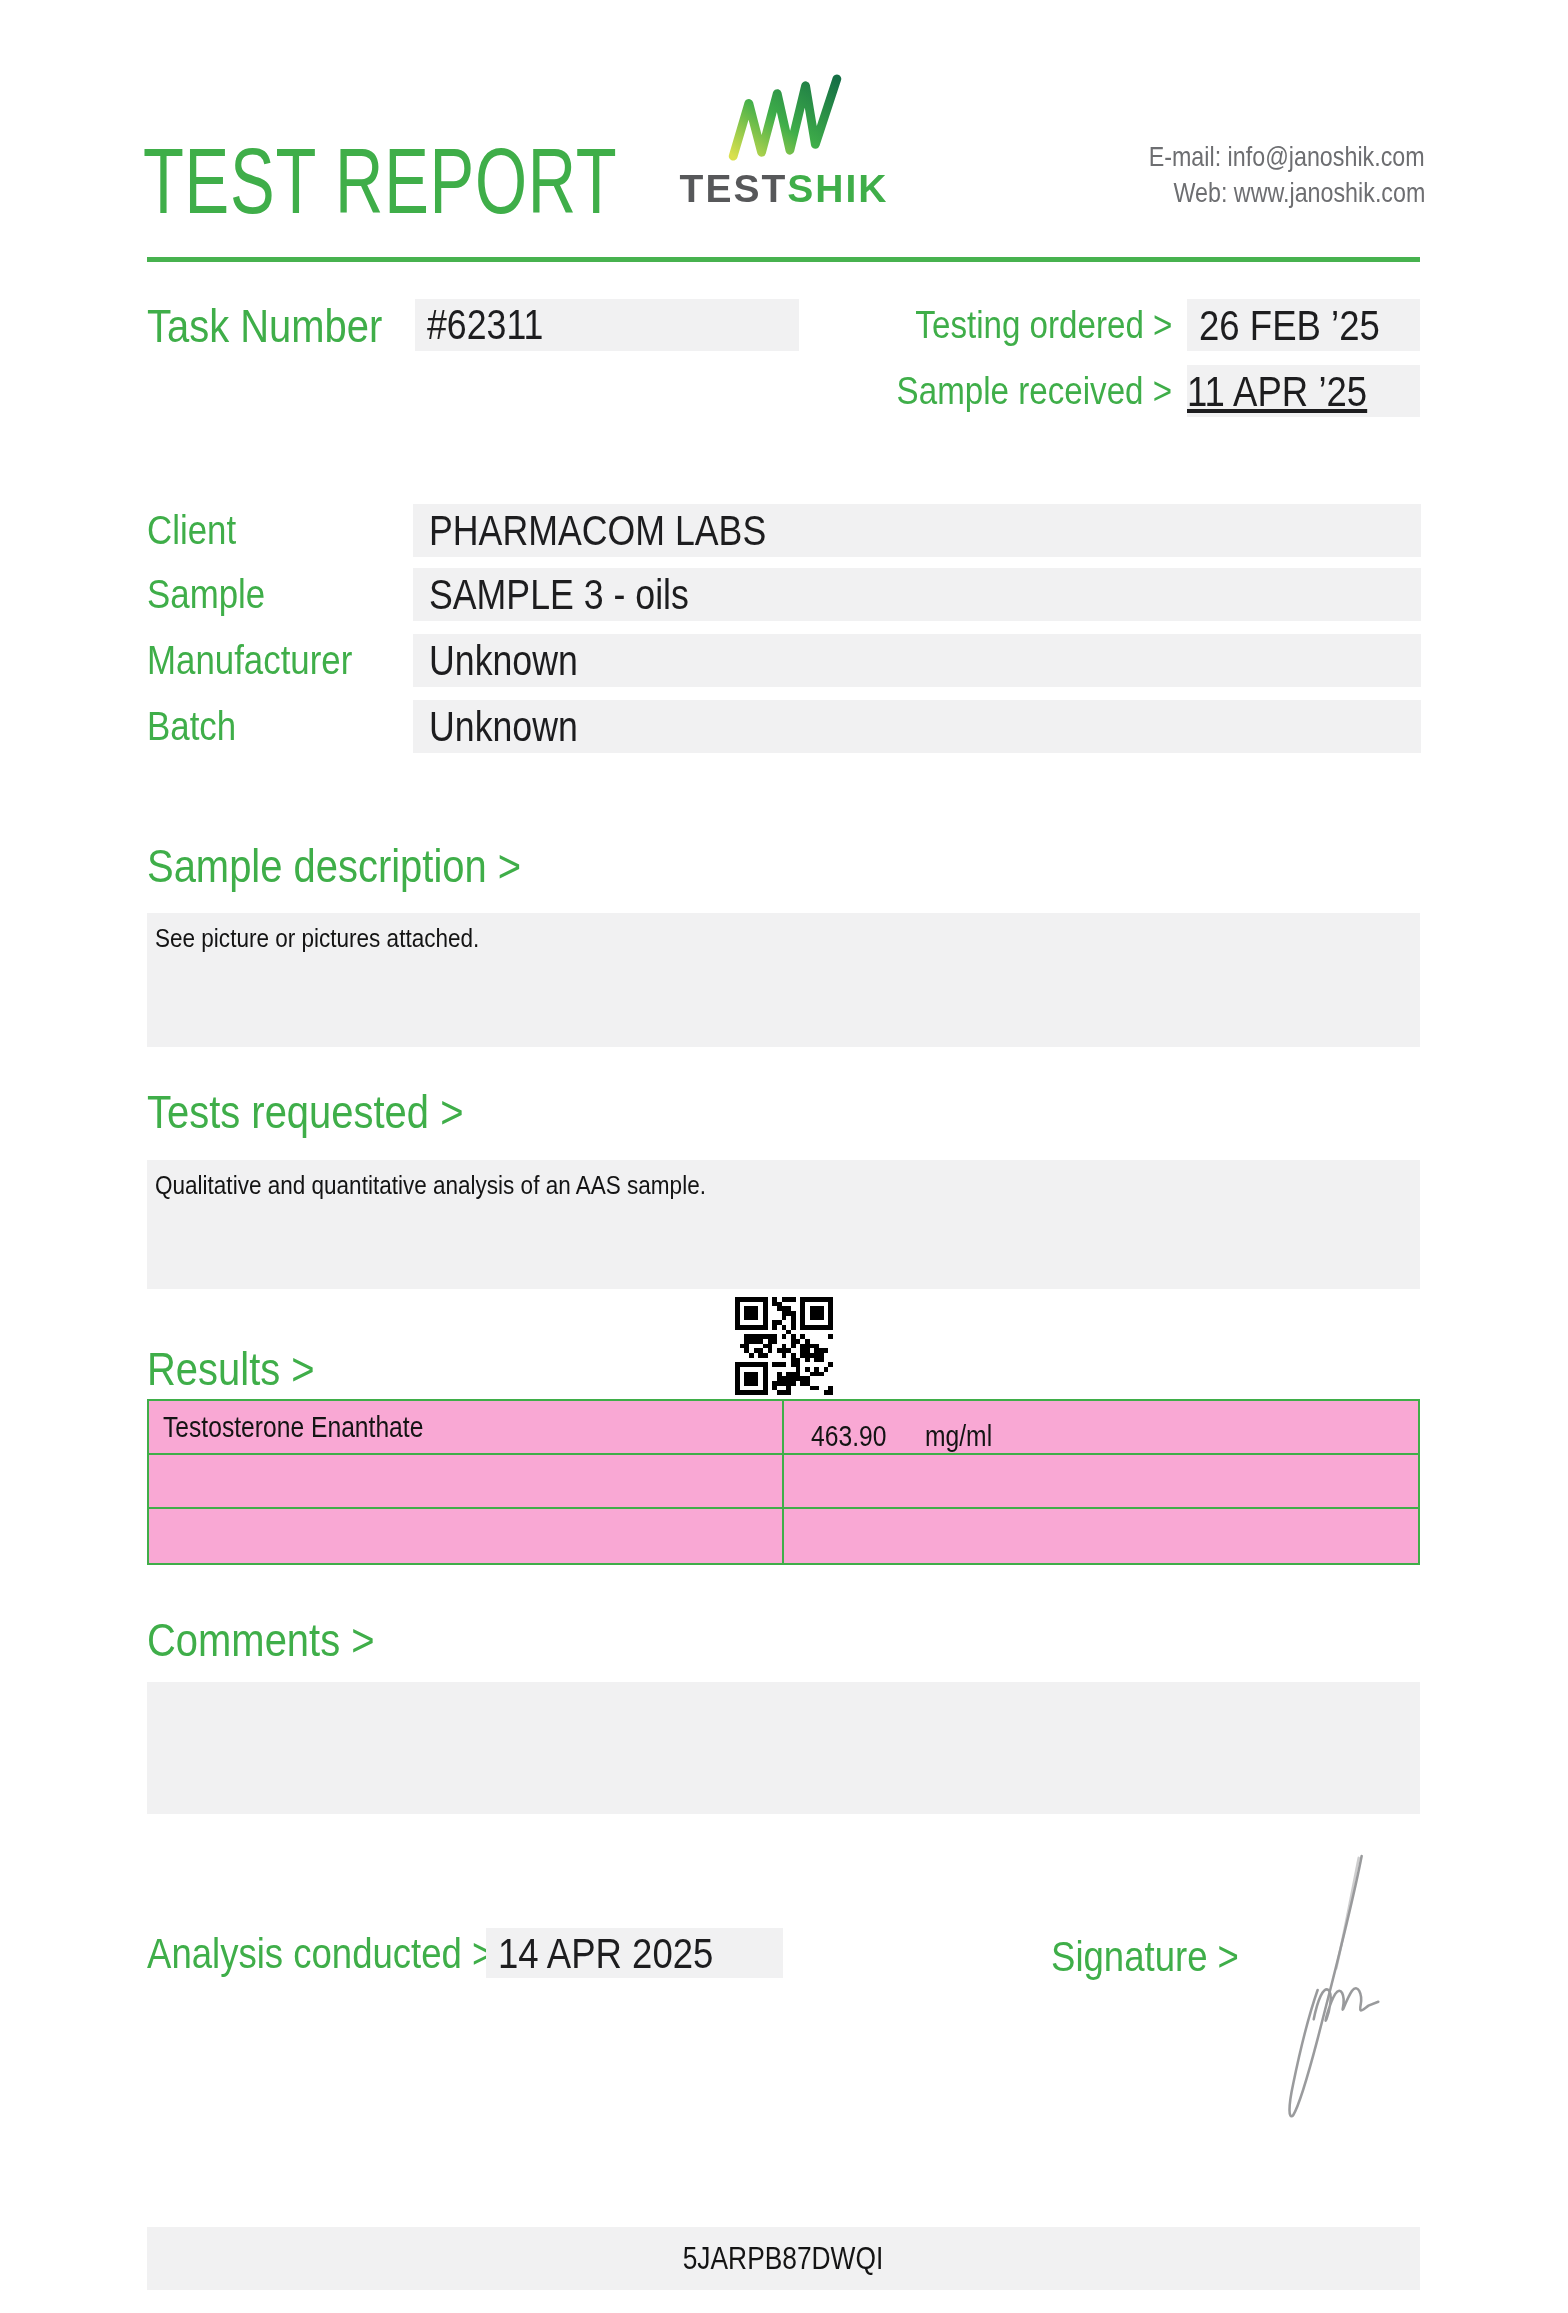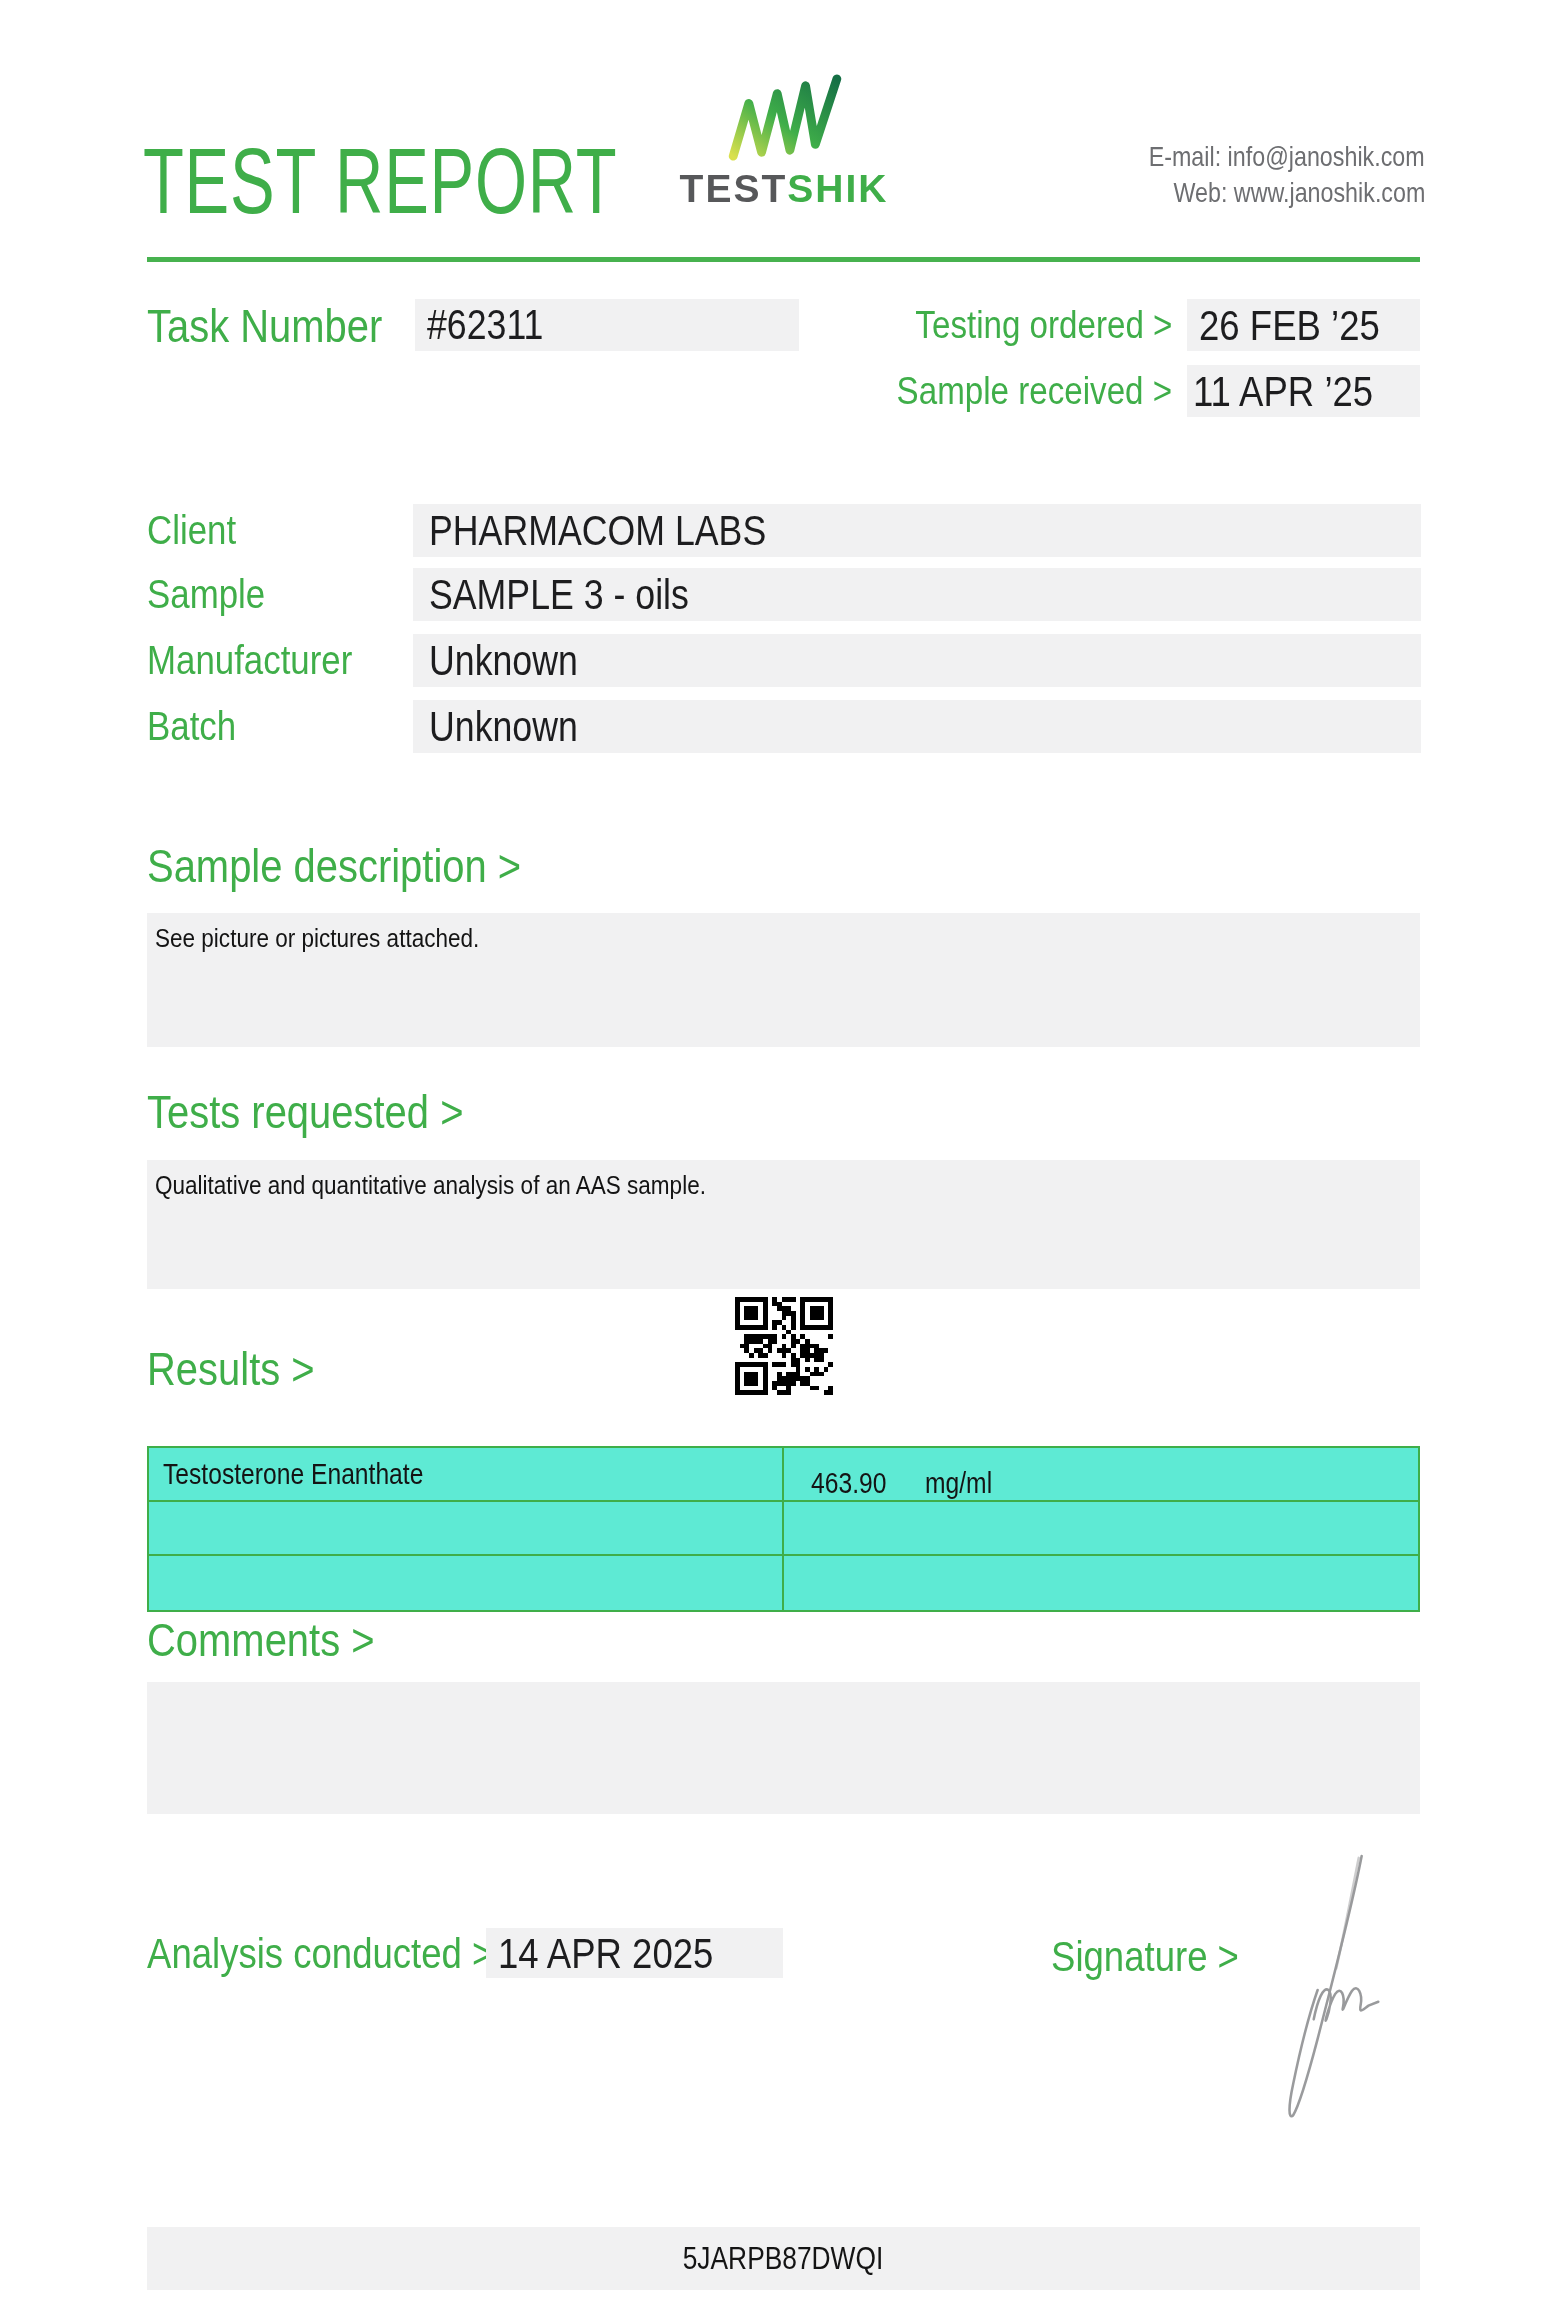--- a/index.html
+++ b/index.html
@@ -23,21 +23,21 @@
   .cnd-r{display:inline-block;transform:scaleX(.85);transform-origin:100% 50%;white-space:nowrap;}
   .cnd-c{display:inline-block;transform:scaleX(.85);transform-origin:50% 50%;white-space:nowrap;}
   .heading{font-size:47px;color:var(--green);}
   .fieldlabel{font-size:41px;color:var(--green);}
   .valuetext{font-size:42px;color:var(--ink);}
   .boxrow{display:flex;align-items:center;background:var(--box);}
   .title{font-size:93px;color:var(--green);letter-spacing:1px;transform:scaleX(.72);transform-origin:0 50%;white-space:nowrap;}
   .contact{font-size:27.4px;color:var(--muted);text-align:right;line-height:36px;}
   .rule{background:var(--rule);}
   .bodytext{font-size:26.5px;color:#141414;}
-  .rtable{border:2.9px solid var(--green);background:#5eead4;margin-top:47px;}
+  .rtable{border:2.9px solid var(--green);background:#f9a8d4;}
   .rrow{display:flex;height:54px;border-bottom:2.9px solid var(--green);}
   .rrow:last-child{border-bottom:none;}
   .rcell1{width:635px;border-right:2.9px solid var(--green);display:flex;align-items:center;padding-left:13.7px;}
   .rcell2{flex:1;display:flex;align-items:flex-end;padding-left:27px;}
   .rtext{font-size:29px;color:#141414;}
   .wordmark{font-size:39px;font-weight:bold;letter-spacing:2px;white-space:nowrap;}
   .keybox{display:flex;align-items:center;justify-content:center;background:var(--box);}
 </style>
 </head>
 <body>
@@ -78,21 +78,21 @@
 
   <div class="abs" style="left:823px;top:299px;width:349px;height:52px;display:flex;align-items:center;justify-content:flex-end;">
     <span class="cnd-r green" style="font-size:39px;">Testing ordered  &gt;</span>
   </div>
   <div class="abs boxrow" style="left:1187px;top:299px;width:233px;height:52px;padding-left:11.8px;">
     <span class="cnd valuetext" style="font-size:43px;">26 FEB ’25</span>
   </div>
   <div class="abs" style="left:823px;top:365px;width:349px;height:52px;display:flex;align-items:center;justify-content:flex-end;">
     <span class="cnd-r green" style="font-size:39px;">Sample received &gt;</span>
   </div>
-  <div class="abs boxrow" style="left:1187px;top:365px;width:233px;height:52px;padding-left:6px;">
+  <div class="abs boxrow" style="left:1187px;top:365px;width:233px;height:52px;padding-left:0;text-decoration:underline;">
     <span class="cnd valuetext" style="font-size:43px;">11 APR ’25</span>
   </div>
 
   <div class="abs" style="left:147px;top:504px;height:53px;display:flex;align-items:center;">
     <span class="cnd fieldlabel">Client</span>
   </div>
   <div class="abs boxrow" style="left:413px;top:504px;width:1008px;height:53px;padding-left:15.7px;">
     <span class="cnd valuetext">PHARMACOM LABS</span>
   </div>
 

